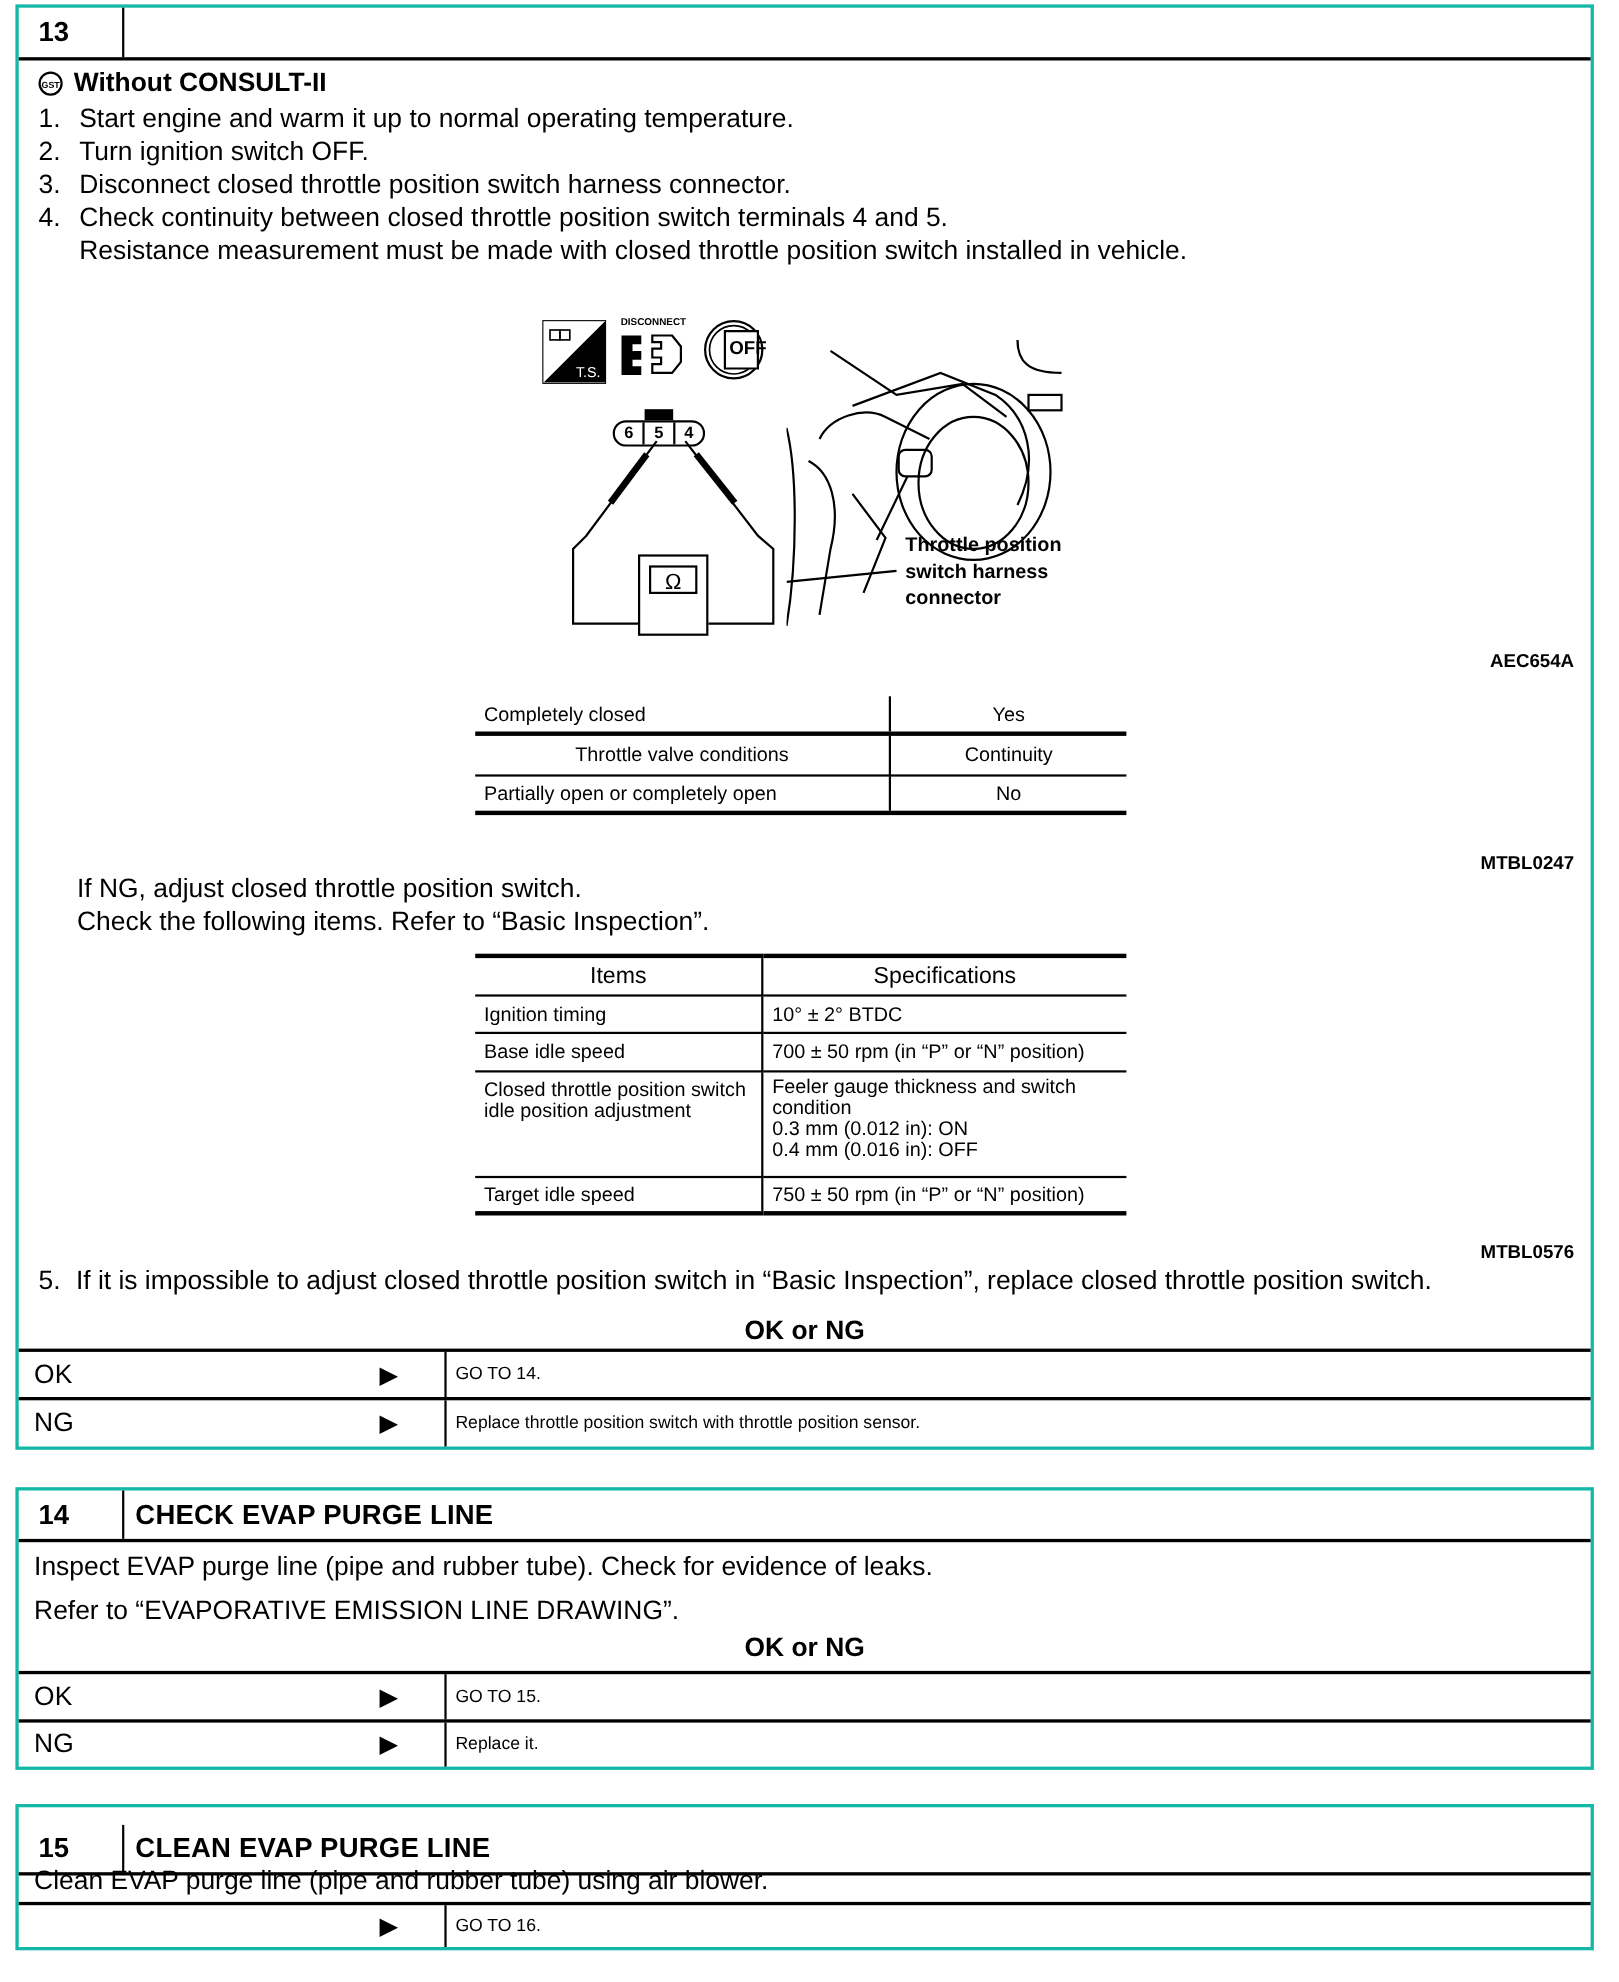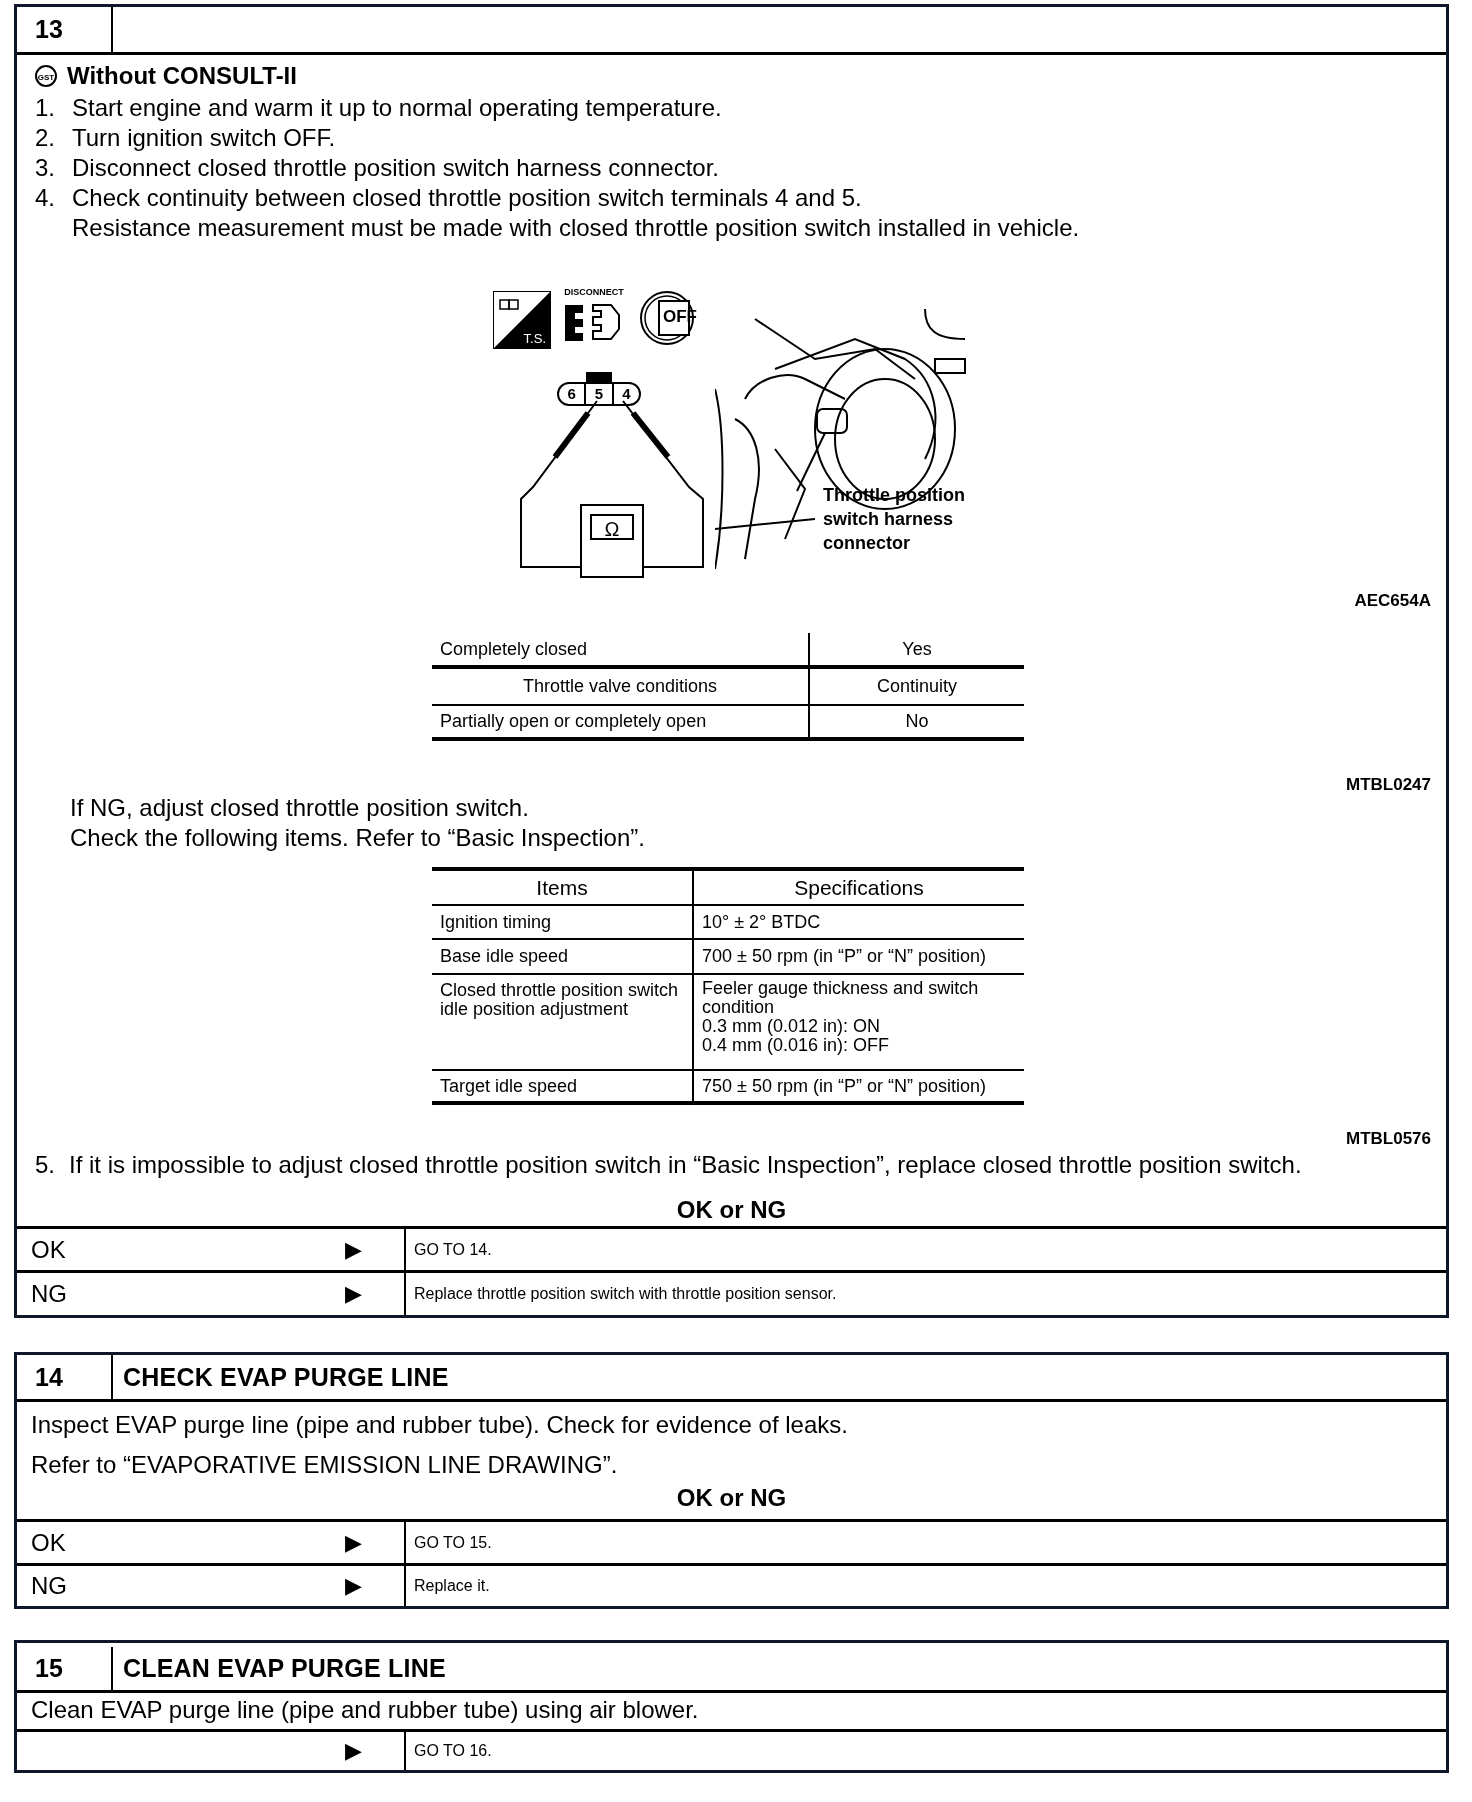--- a/index.html
+++ b/index.html
@@ -1,19 +1,19 @@
 <!DOCTYPE html>
 <html><head>
 <meta charset="utf-8">
 <style>
   html, body { margin:0; padding:0; background:#ffffff; }
   body { width:1472px; height:1802px; position:relative; overflow:hidden;
          font-family:"Liberation Sans", sans-serif; color:#000; }
   .abs { position:absolute; }
-  .box { position:absolute; border:3px solid #0f172a; box-sizing:border-box; background:#fff; }
+  .box { position:absolute; border:3px solid #14b8a6; box-sizing:border-box; background:#fff; }
   .hrow { position:absolute; left:0; right:0; border-bottom:3px solid #000; box-sizing:border-box; }
   .num { position:absolute; left:0; top:0; bottom:0; width:96px; border-right:2px solid #000;
          font-weight:bold; font-size:25px; display:flex; align-items:center; padding-left:18px; box-sizing:border-box; }
   .title { position:absolute; left:96px; top:0; bottom:0; right:0; font-weight:bold; font-size:27px;
            display:flex; align-items:center; padding-left:10px; letter-spacing:0.2px; }
   .txt { position:absolute; font-size:24px; line-height:30px; white-space:nowrap; }
   .bold { font-weight:bold; }
   .code { position:absolute; font-size:17px; font-weight:bold; white-space:nowrap; }
   .row { position:absolute; left:0; right:0; border-top:3px solid #000; box-sizing:border-box; }
   .row .lab { position:absolute; left:14px; top:0; bottom:0; display:flex; align-items:center; font-size:24px; }
@@ -205,21 +205,21 @@
     <span class="res">GO TO 15.</span>
   </div>
   <div class="row" style="top:208px; height:43px;">
     <span class="lab">NG</span>
     <span class="arrow">▶</span>
     <span class="res">Replace it.</span>
   </div>
 </div>
 
 <div class="box" style="left:14px; top:1640px; width:1435px; height:133px;">
-  <div class="hrow" style="top:4px; height:46px;padding-left:14px;">
+  <div class="hrow" style="top:16px; height:46px;padding-left:14px;">
     <div class="num">15</div>
     <div class="title" style="font-size:25px;">CLEAN EVAP PURGE LINE</div>
   </div>
   <div class="txt" style="left:14px; top:52px;">Clean EVAP purge line (pipe and rubber tube) using air blower.</div>
   <div class="row" style="top:86px; height:41px;">
     <span class="lab"></span>
     <span class="arrow">▶</span>
     <span class="res">GO TO 16.</span>
   </div>
 </div>

